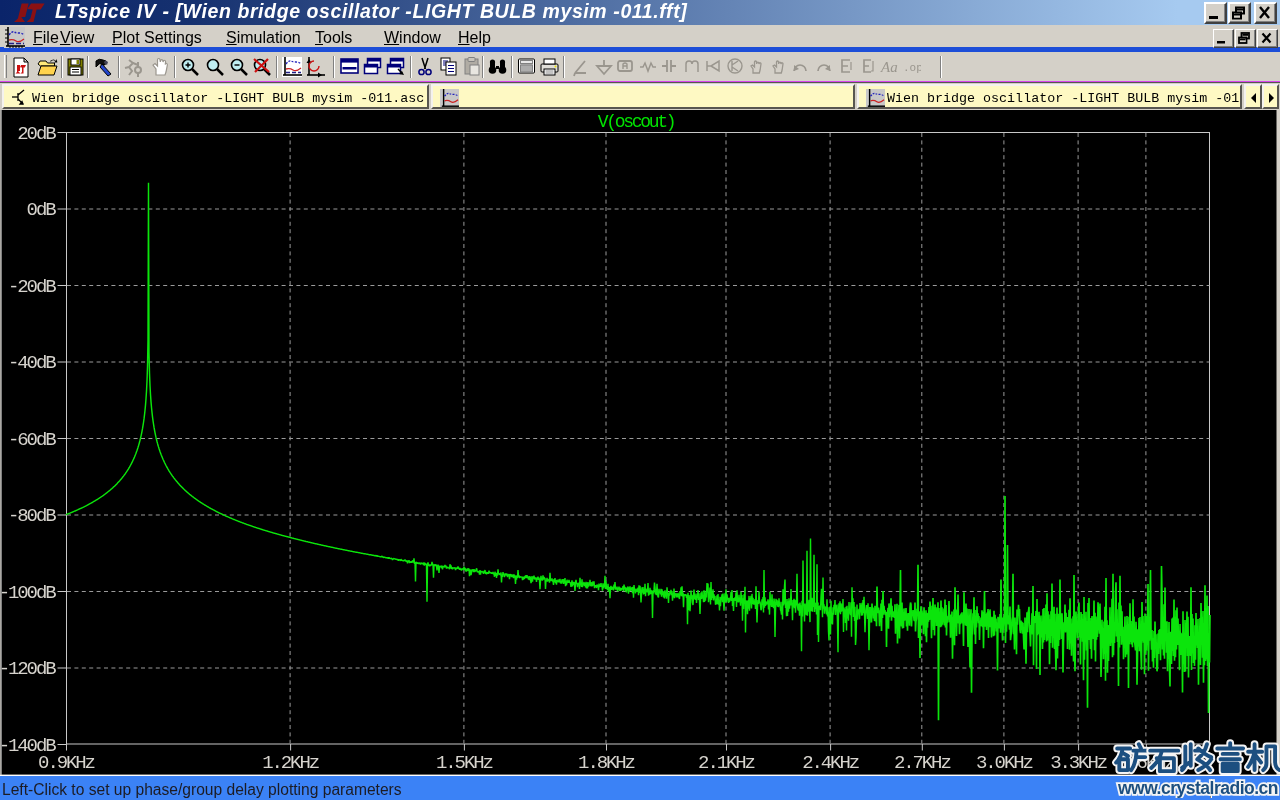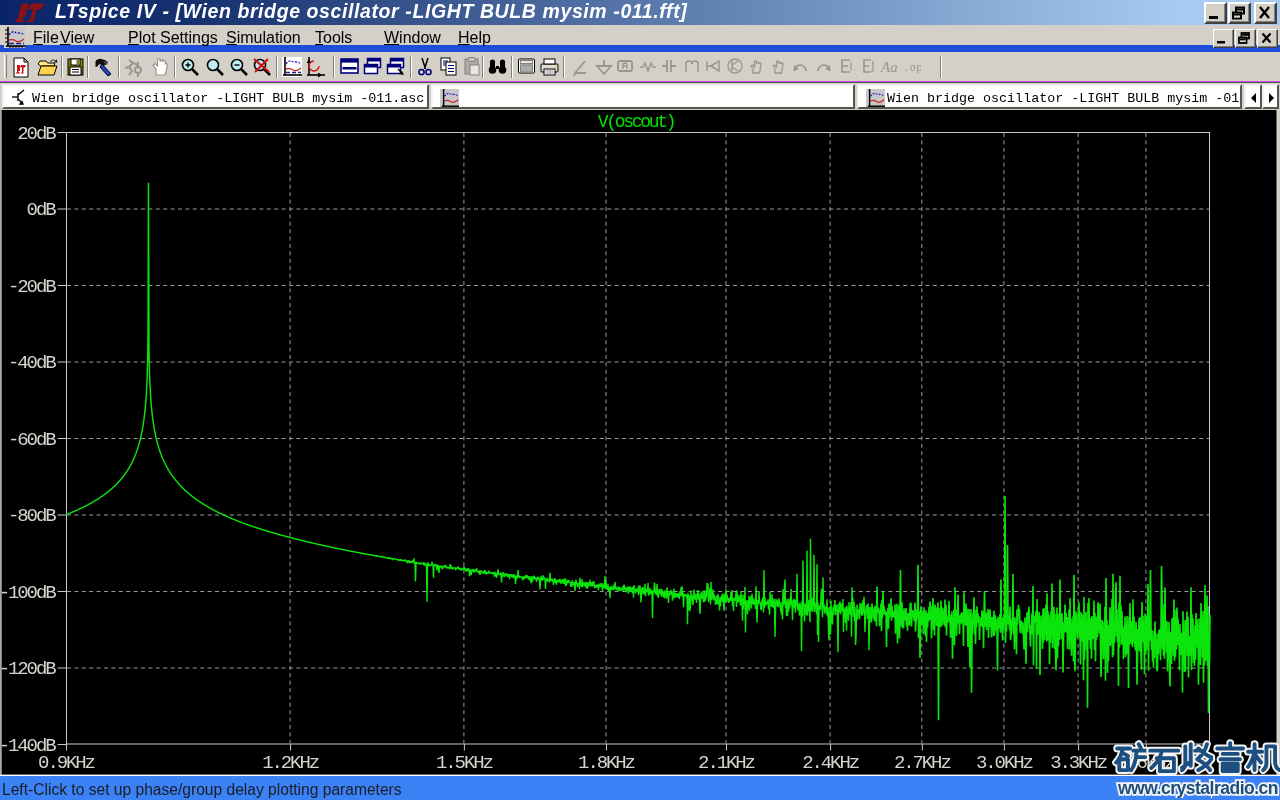--- a/index.html
+++ b/index.html
@@ -4,31 +4,31 @@
  font-family:"Liberation Sans",sans-serif;}
 *{box-sizing:border-box}
 .abs{position:absolute}
 #titlebar{position:absolute;left:0;top:0;width:1280px;height:25px;
  background:linear-gradient(90deg,#0a246a 0%,#16316f 15%,#a6caf0 92%);}
 #title{position:absolute;left:55px;top:0px;color:#fff;font-weight:bold;font-size:19.5px;letter-spacing:0.6px;white-space:nowrap;font-style:italic;}
 .wbtn{position:absolute;width:23px;height:22px;top:2px;background:#d4d0c8;
  border-top:2px solid #fff;border-left:2px solid #fff;border-right:2px solid #404040;border-bottom:2px solid #404040;
  box-shadow:inset -1px -1px 0 #808080;}
 .wbtn svg{position:absolute;left:0;top:0}
-#menubar{position:absolute;left:0;top:25px;width:1280px;height:27px;background:#d4d0c8;border-bottom:7px solid #1d4ed8;}
+#menubar{position:absolute;left:0;top:25px;width:1280px;height:27px;background:#d4d0c8;border-bottom:5px solid #1d4ed8;}
 .mi{position:absolute;top:4px;font-size:16px;color:#000;white-space:nowrap}
 .mi u{text-decoration-thickness:1px}
 .wbtn2{position:absolute;width:21px;height:19px;top:4px;background:#d4d0c8;
  border-top:1px solid #fff;border-left:1px solid #fff;border-right:1px solid #404040;border-bottom:1px solid #404040;
  box-shadow:inset -1px -1px 0 #808080,inset 1px 1px 0 #d4d0c8;}
 #toolbar{position:absolute;left:0;top:52px;width:1280px;height:30px;background:#d4d0c8;border-bottom:1px solid #d946ef;}
 .ticon{position:absolute;top:5px}
 .tsep{position:absolute;top:4px;width:2px;height:22px;border-left:1px solid #808080;border-right:1px solid #fff;}
 #tabbar{position:absolute;left:0;top:83px;width:1280px;height:27px;background:#d4d0c8;}
-.tab{position:absolute;top:1px;height:25px;background:#ffffff;
+.tab{position:absolute;top:1px;height:25px;background:#fef9c3;
  border-top:2px solid #f4f2ee;border-left:2px solid #f4f2ee;border-right:2px solid #585650;border-bottom:2px solid #585650;
  font-family:"Liberation Mono",monospace;font-size:13.35px;letter-spacing:0px;color:#000;white-space:nowrap;overflow:hidden;}
 .tab .ic{position:absolute;left:7px;top:3px}
 .tab .tx{position:absolute;left:28px;top:5px}
 #plotsvg{position:absolute;left:0;top:0}
 #statusbar{position:absolute;left:0;top:775px;width:1280px;height:25px;background:#3b82f6;border-top:1px solid #fff;}
 #stext{position:absolute;left:2px;top:5px;font-size:15.6px;color:#1c1c24;}
 </style></head>
 <body>
 
@@ -138,21 +138,21 @@
         <line x1="12" y1="19" x2="12" y2="21"></line>
         <line x1="15" y1="19" x2="15" y2="21"></line>
         <line x1="18" y1="19" x2="18" y2="21"></line>
       </g>
   <path d="M5 8 Q8 4 10 5 T15 6 T20 8" fill="none" stroke="#2222bb" stroke-width="1.4" stroke-dasharray="2 1.4"></path>
   <path d="M5 13 Q9 12 12 14 T20 12" fill="none" stroke="#cc2222" stroke-width="1.4"></path>
   <line x1="5" y1="16.5" x2="20" y2="16.5" stroke="#222288" stroke-width="1.6" stroke-dasharray="5 2"></line>
  </svg>
  <span class="mi" style="left:33px"><u>F</u>ile</span>
  <span class="mi" style="left:60px"><u>V</u>iew</span>
- <span class="mi" style="left:128px"><u>P</u>lot Settings</span>
+ <span class="mi" style="left:112px"><u>P</u>lot Settings</span>
  <span class="mi" style="left:226px"><u>S</u>imulation</span>
  <span class="mi" style="left:315px"><u>T</u>ools</span>
  <span class="mi" style="left:384px"><u>W</u>indow</span>
  <span class="mi" style="left:458px"><u>H</u>elp</span>
  <div class="wbtn2" style="left:1213px"><svg width="19" height="17">
         <rect x="3" y="11" width="8" height="2.5" fill="#000"></rect>
       </svg></div>
  <div class="wbtn2" style="left:1235px"><svg width="19" height="17">
         <g fill="none" stroke="#000" stroke-width="1.8">
           <rect x="5.5" y="3" width="7.5" height="5.5"></rect>

